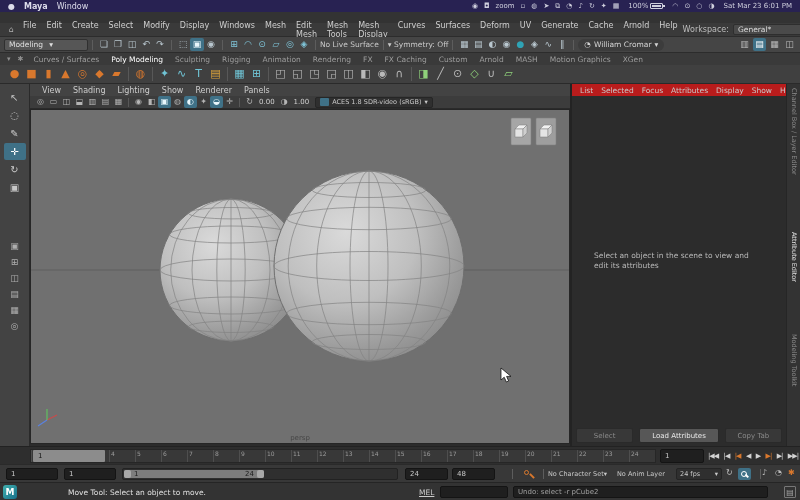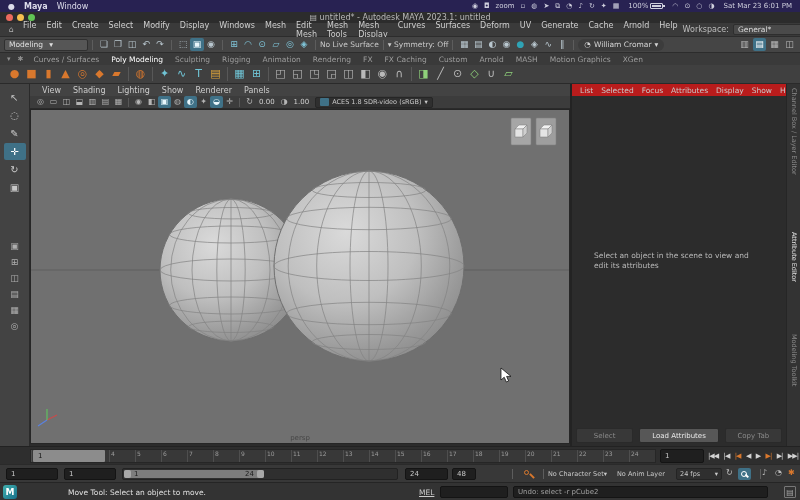--- a/index.html
+++ b/index.html
@@ -180,26 +180,20 @@
     </span>
     <span class="icrow" style="gap:6px;">
         <span class="sic">◠</span>
         <span class="sic">⊙</span>
         <span class="sic">○</span>
         <span class="sic">◑</span>
       </span>
     <span class="sic">Sat Mar 23 6:01 PM</span>
   </div>
 
-  <div class="abs title-bar">
-    <span class="tl red"></span>
-    <span class="tl yel"></span>
-    <span class="tl grn"></span>
-    <span class="title-text">▤ <span>untitled* - Autodesk MAYA 2023.1: untitled</span></span>
-  </div>
 
   <div class="abs menu-bar">
     <span class="home">⌂</span>
     <span style="display:flex;justify-content:flex-end;">
         <span class="mi">File</span>
         <span class="mi">Edit</span>
         <span class="mi">Create</span>
         <span class="mi">Select</span>
         <span class="mi">Modify</span>
         <span class="mi">Display</span>
@@ -543,21 +537,21 @@
     <div class="fld" style="left:64px;width:52px;">1</div>
     <div class="groove">
       <div class="rbar">
         <span class="h l"></span>
         <span class="lb l">1</span>
         <span class="lb r">24</span>
         <span class="h r"></span>
       </div>
     </div>
     <div class="fld" style="left:405px;width:43px;">24</div>
-    <div class="fld" style="left:452px;width:24px;">48</div>
+    <div class="fld" style="left:452px;width:43px;">48</div>
     <span class="vsep abs" style="left:508px;top:4px;"></span>
     <span class="keyicon"></span>
     <span class="vsep abs" style="left:539px;top:4px;"></span>
     <div class="rr-dd" style="left:545px;width:64px;">
       <span>No Character Set</span>
         <span>▾</span>
     </div>
     <div class="rr-dd" style="left:614px;width:56px;">
       <span>No Anim Layer</span>
     </div>

